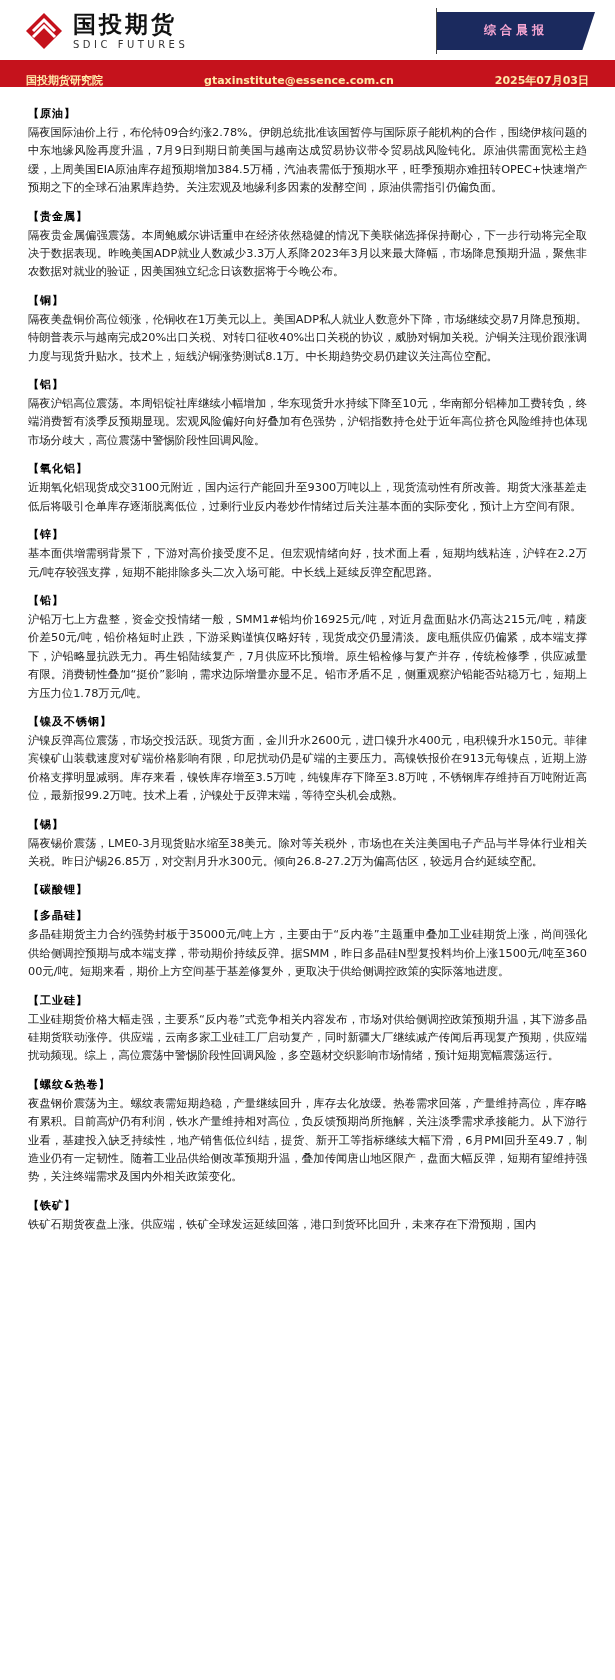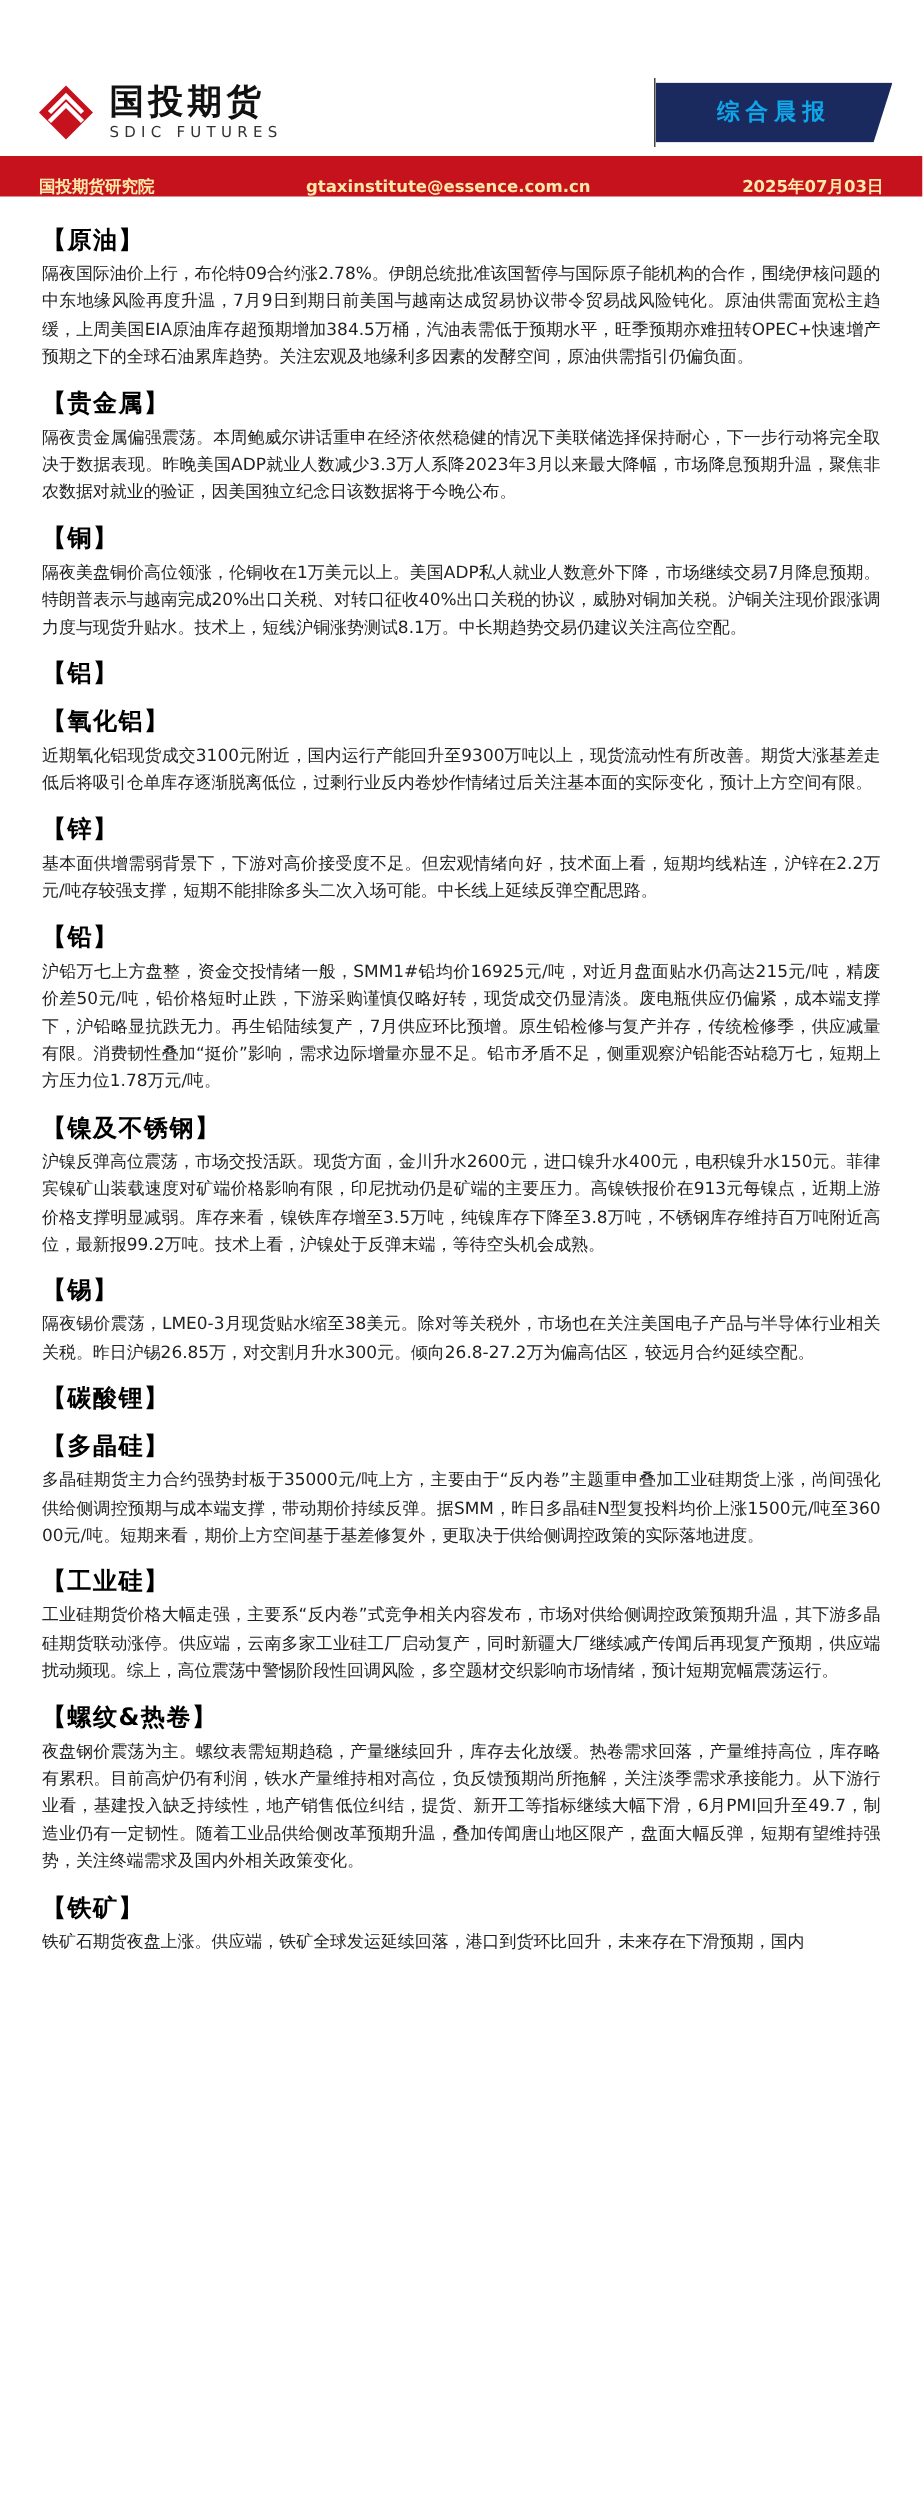--- a/index.html
+++ b/index.html
@@ -6,47 +6,47 @@
   html,body { margin:0; padding:0; }
   body {
     width:615px; height:1680px; overflow:hidden;
     background:#ffffff;
     font-family:"DejaVu Sans","Liberation Sans",sans-serif;
     color:#1c1c1c;
   }
   
   .header {
     display:flex; align-items:center;
-    padding:8px 20px 6px 24px; height:60px;margin-top:44px;
+    padding:8px 20px 6px 24px; height:60px;
   }
   .brand { display:flex; align-items:center; gap:9px; }
   .logo-svg { width:40px; height:40px; display:block; }
   .brand-text { display:flex; flex-direction:column; line-height:1.1; }
   .brand-cn { font-size:23px; font-weight:bold; letter-spacing:3px; color:#111; }
   .brand-en { font-size:10px; letter-spacing:3.5px; color:#333; margin-top:2px; }
   .header-spacer { flex:1; }
   .header-divider { width:1px; height:46px; background:#444; margin-right:0; }
   .banner {
     width:158px; margin-left:0; padding:10px 0 11px 0;
-    background:#1b2a5e; color:#0ea5e9; text-align:center;
-    font-size:15px; font-weight:bold; letter-spacing:4px;
+    background:#1b2a5e; color:#f9a8d4; text-align:center;
+    font-size:12px; font-weight:bold; letter-spacing:4px;
     clip-path:polygon(0 0,100% 0,92% 100%,0 100%);
   }
   
   .infobar {
     display:flex; justify-content:space-between; align-items:center;
     background:#c5121c; padding:6px 26px; height:27px;
     font-size:11px; font-weight:bold; color:#ffe9a8;
   }
   .infobar span { white-space:nowrap;margin-top:14px; }
   
   .main { padding:8px 28px 0 28px; }
   .sec { margin:0 0 2px 0; }
   .sec h3 {
-    font-size:16px; font-weight:bold; color:#000;
+    font-size:11px; font-weight:bold; color:#000;
     margin:11px 0 3px 0; letter-spacing:1px;
   }
   .sec p {
     font-size:11.3px; line-height:1.63; margin:0;
     text-align:justify; color:#222;
     word-break:break-all;
   }
 </style>
 </head>
 <body>
@@ -86,20 +86,21 @@
     <p>隔夜贵金属偏强震荡。本周鲍威尔讲话重申在经济依然稳健的情况下美联储选择保持耐心，下一步行动将完全取决于数据表现。昨晚美国ADP就业人数减少3.3万人系降2023年3月以来最大降幅，市场降息预期升温，聚焦非农数据对就业的验证，因美国独立纪念日该数据将于今晚公布。</p>
   </article>
 
   <article class="sec">
     <h3>【铜】</h3>
     <p>隔夜美盘铜价高位领涨，伦铜收在1万美元以上。美国ADP私人就业人数意外下降，市场继续交易7月降息预期。特朗普表示与越南完成20%出口关税、对转口征收40%出口关税的协议，威胁对铜加关税。沪铜关注现价跟涨调力度与现货升贴水。技术上，短线沪铜涨势测试8.1万。中长期趋势交易仍建议关注高位空配。</p>
   </article>
 
   <article class="sec">
     <h3>【铝】</h3>
+    <p>隔夜沪铝高位震荡。本周铝锭社库继续小幅增加，华东现货升水持续下降至10元，华南部分铝棒加工费转负，终端消费暂有淡季反预期显现。宏观风险偏好向好叠加有色强势，沪铝指数持仓处于近年高位挤仓风险维持也体现市场分歧大，高位震荡中警惕阶段性回调风险。</p>
   </article>
 
 
   <article class="sec">
     <h3>【氧化铝】</h3>
     <p>近期氧化铝现货成交3100元附近，国内运行产能回升至9300万吨以上，现货流动性有所改善。期货大涨基差走低后将吸引仓单库存逐渐脱离低位，过剩行业反内卷炒作情绪过后关注基本面的实际变化，预计上方空间有限。</p>
   </article>
 
   <article class="sec">
     <h3>【锌】</h3>

